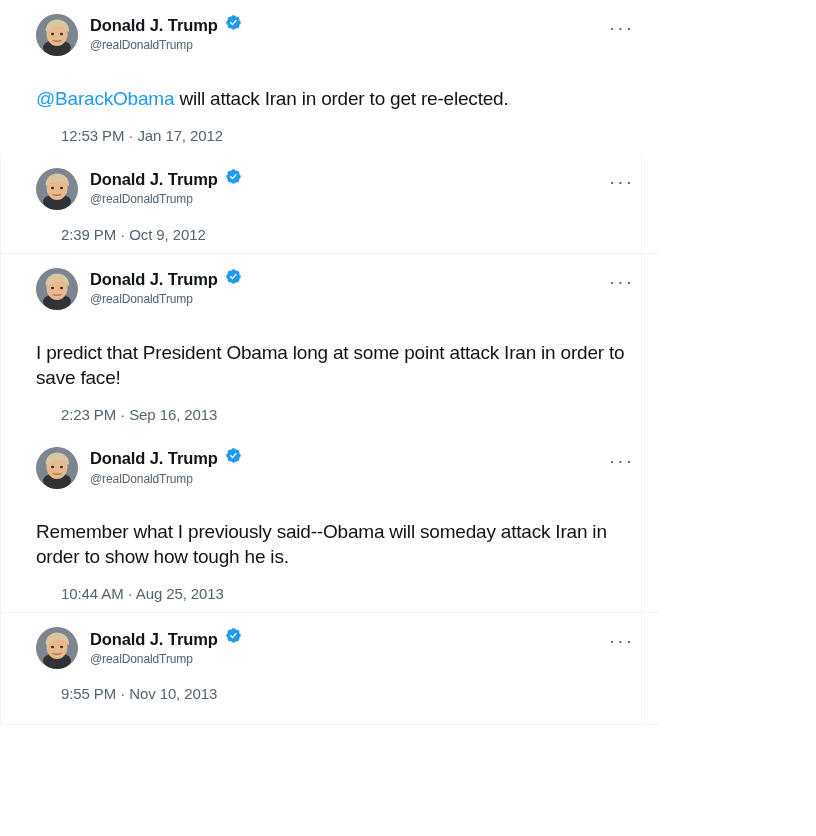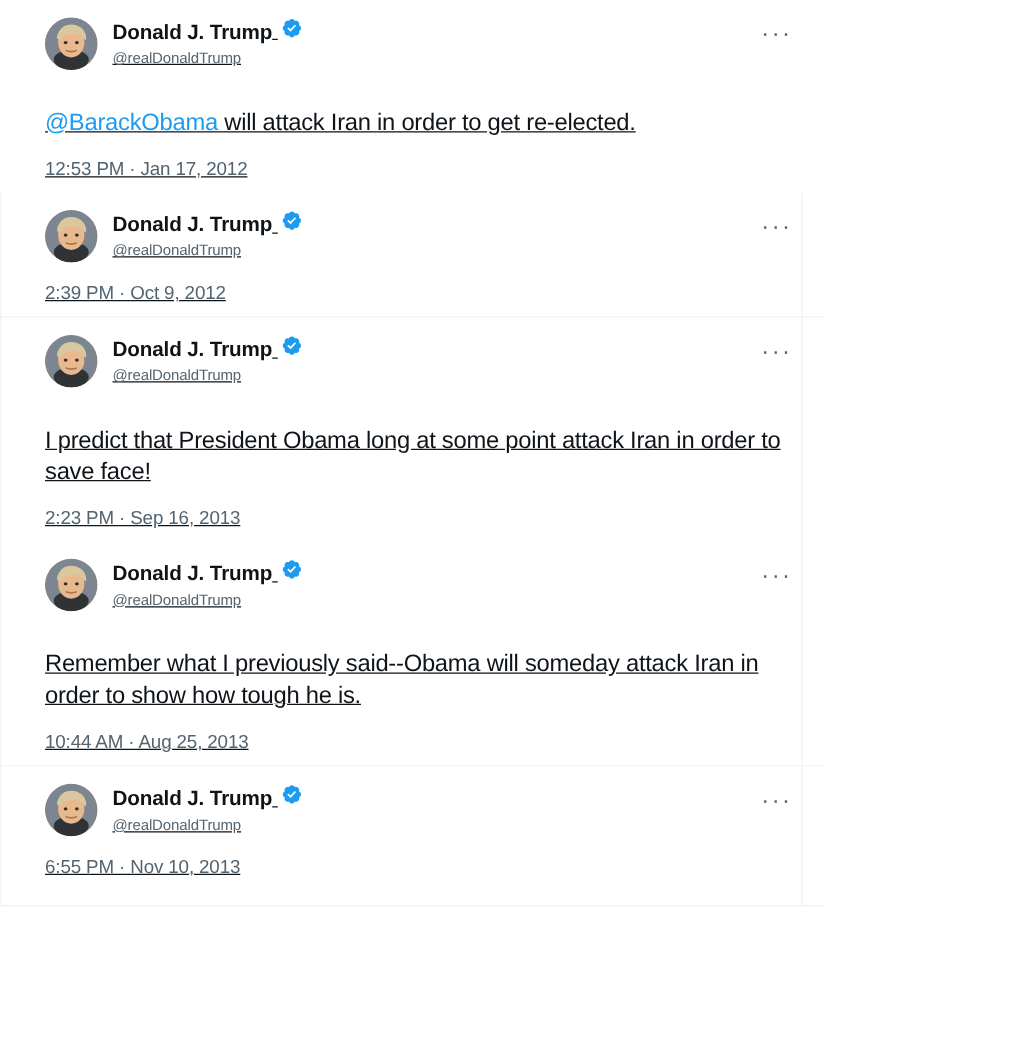--- a/index.html
+++ b/index.html
@@ -11,21 +11,20 @@
   body {
     width: 816px;
     height: 836px;
     font-family: "Liberation Sans", sans-serif;
     color: #0f1419;
     overflow: hidden;
   }
   .feed {
     width: 660px;
     position: relative;
-    text-decoration: underline;
   }
   .tweet {
     position: relative;
     padding: 14px 26px 10px 36px;
   }
   .tweet.nested {
     padding-left: 36px;
   }
   .tweet-head {
     display: flex;
@@ -90,20 +89,21 @@
   .mention {
     color: #1d9bf0;
     text-decoration: none;
     cursor: pointer;
   }
   .timestamp {
     font-size: 15px;
     color: #536471;
     margin-top: 16px;
     letter-spacing: -0.1px;
+    margin-left: 25px;
   }
   .divider {
     height: 1px;
     background: #eff3f4;
     margin: 0;
   }
   
   .thread-rail {
     position: absolute;
     left: 0;
@@ -264,21 +264,21 @@
           <span class="displayname">Donald J. Trump</span>
           <span class="verified">
             <svg width="17" height="17" viewBox="0 0 22 22">
                 <path fill="#1d9bf0" d="M20.396 11c-.018-.646-.215-1.275-.57-1.816-.354-.54-.852-.972-1.438-1.246.223-.607.27-1.264.14-1.897-.131-.634-.437-1.218-.882-1.687-.47-.445-1.053-.75-1.687-.882-.633-.13-1.29-.083-1.897.14-.273-.587-.704-1.086-1.245-1.44S11.647 1.62 11 1.604c-.646.017-1.273.213-1.813.568s-.969.854-1.24 1.44c-.608-.223-1.267-.272-1.902-.14-.635.13-1.22.436-1.69.882-.445.47-.749 1.055-.878 1.688-.13.633-.08 1.29.144 1.896-.587.274-1.087.705-1.443 1.245-.356.54-.555 1.17-.574 1.817.02.647.218 1.276.574 1.817.356.54.856.972 1.443 1.245-.224.606-.274 1.263-.144 1.896.13.634.433 1.218.877 1.688.47.443 1.054.747 1.687.878.633.132 1.29.084 1.897-.136.274.586.705 1.084 1.245 1.439.54.354 1.17.551 1.816.569.647-.016 1.276-.213 1.817-.567s.972-.854 1.245-1.44c.604.239 1.266.296 1.903.164.636-.132 1.22-.447 1.68-.907.46-.46.776-1.044.908-1.681s.075-1.299-.165-1.903c.586-.274 1.084-.705 1.439-1.245.354-.54.551-1.17.569-1.816zM9.662 14.85l-3.429-3.428 1.293-1.302 2.072 2.072 4.4-4.794 1.347 1.246z"></path>
               </svg>
           </span>
           <div class="handle">@realDonaldTrump</div>
         </div>
         <div class="more">···</div>
       </div>
-      <div class="timestamp">6:55 PM · Nov 10, 2013</div>
+      <div class="timestamp">9:55 PM · Nov 10, 2013</div>
     </div>
 
     <div class="divider" style="margin-top:12px;"></div>
 
     <div class="right-rail"></div>
   </div>
 
 </div>
 
 </body></html>

